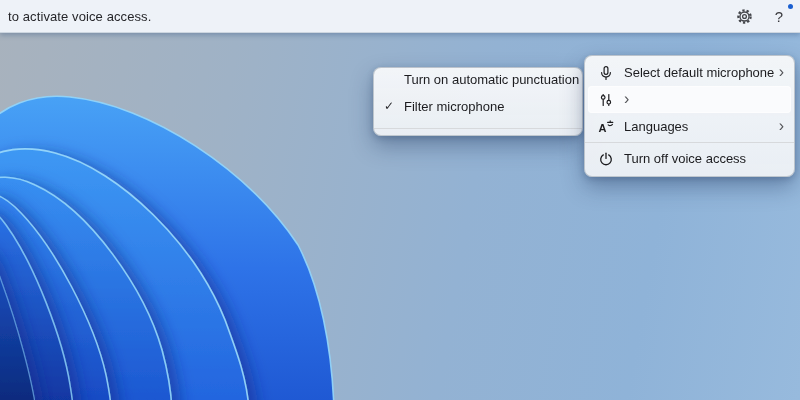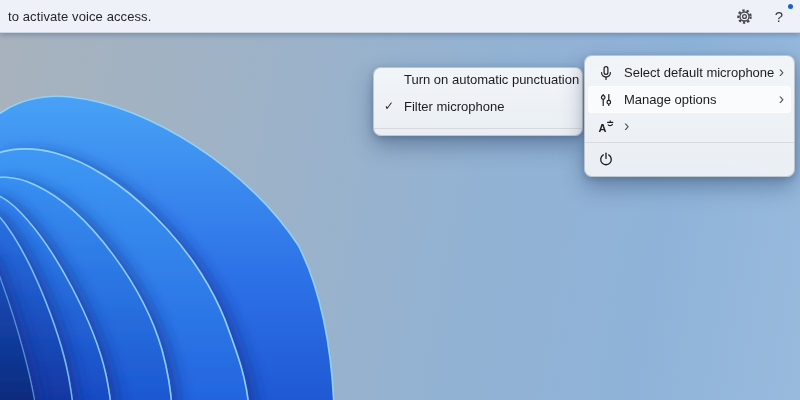--- a/index.html
+++ b/index.html
@@ -141,41 +141,42 @@
     </div>
     <div class="mrow highlighted">
       <span class="micon">
         <svg width="16" height="16" viewBox="0 0 16 16" fill="none" stroke="#1c1c1f" stroke-width="1.2" stroke-linecap="round">
           <line x1="5.2" y1="2.6" x2="5.2" y2="13.4"></line>
           <circle cx="5.2" cy="5.4" r="1.8" fill="#fafbfd"></circle>
           <line x1="10.8" y1="2.6" x2="10.8" y2="13.4"></line>
           <circle cx="10.8" cy="10.2" r="1.8" fill="#fafbfd"></circle>
         </svg>
       </span>
-      <span class="mlabel">Manage options</span>
       <span class="chev">›</span>
     </div>
     <div class="mrow">
       <span class="micon">
         <svg width="16" height="16" viewBox="0 0 16 16">
           <text x="0.5" y="13" font-size="11" font-weight="600" fill="#1c1c1f" font-family="Liberation Sans, DejaVu Sans, sans-serif">A</text>
           <g fill="none" stroke="#1c1c1f" stroke-width="1.1" stroke-linecap="round">
             <path d="M9.6 3.4 h5.2"></path>
             <path d="M12.2 1.9 v1.5"></path>
             <path d="M10.2 5.8 c1.3 1.2 3.2 1 4.2 -0.4"></path>
           </g>
         </svg>
       </span>
+      <span class="mlabel">Languages</span>
       <span class="chev">›</span>
     </div>
     <div class="msep"></div>
     <div class="mrow">
       <span class="micon">
         <svg width="16" height="16" viewBox="0 0 16 16" fill="none" stroke="#1c1c1f" stroke-width="1.3" stroke-linecap="round">
           <path d="M8 2.2 v5.2"></path>
           <path d="M5.3 3.9 a5.3 5.3 0 1 0 5.4 0"></path>
         </svg>
       </span>
+      <span class="mlabel">Turn off voice access</span>
       <span class="chev"></span>
     </div>
   </div>
 
 </div>
 
 </body></html>

